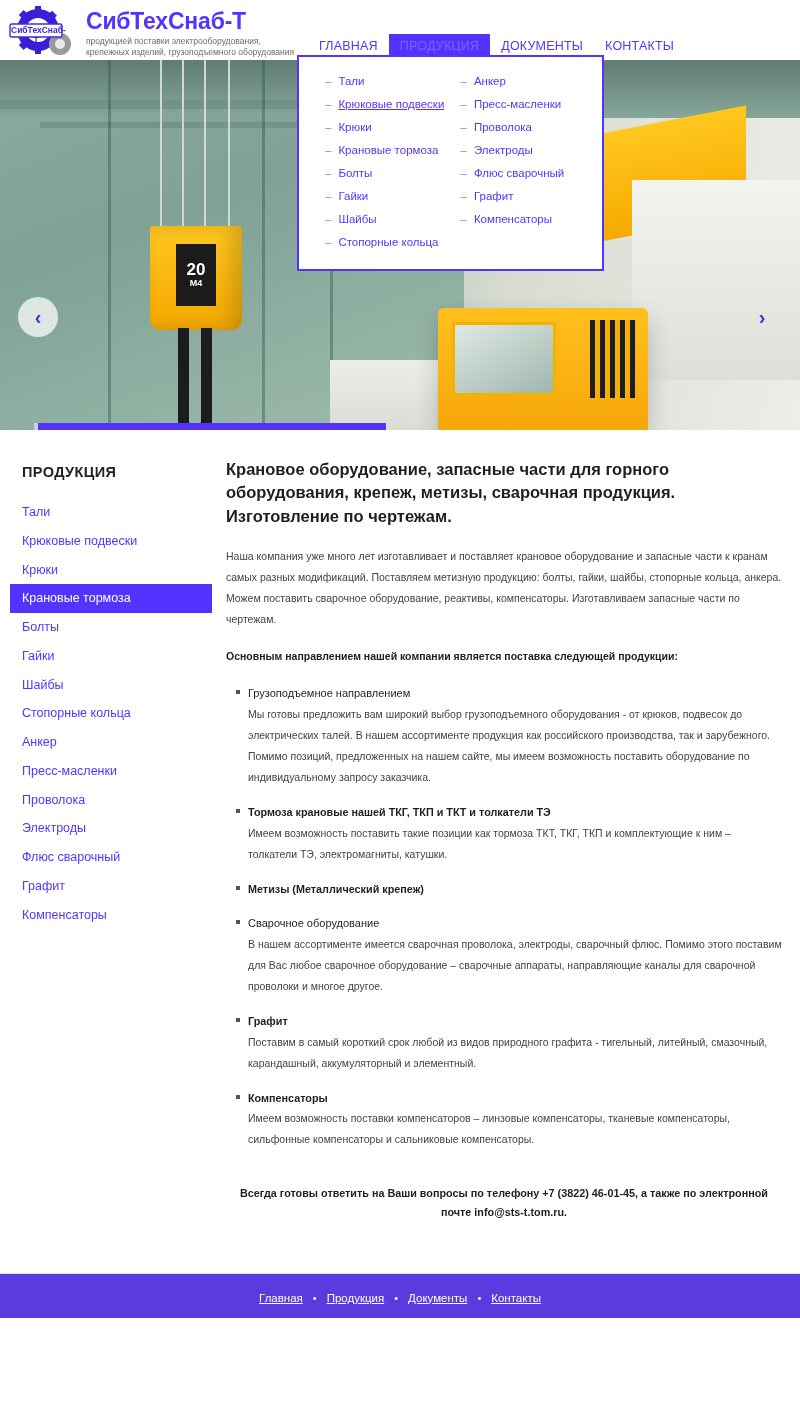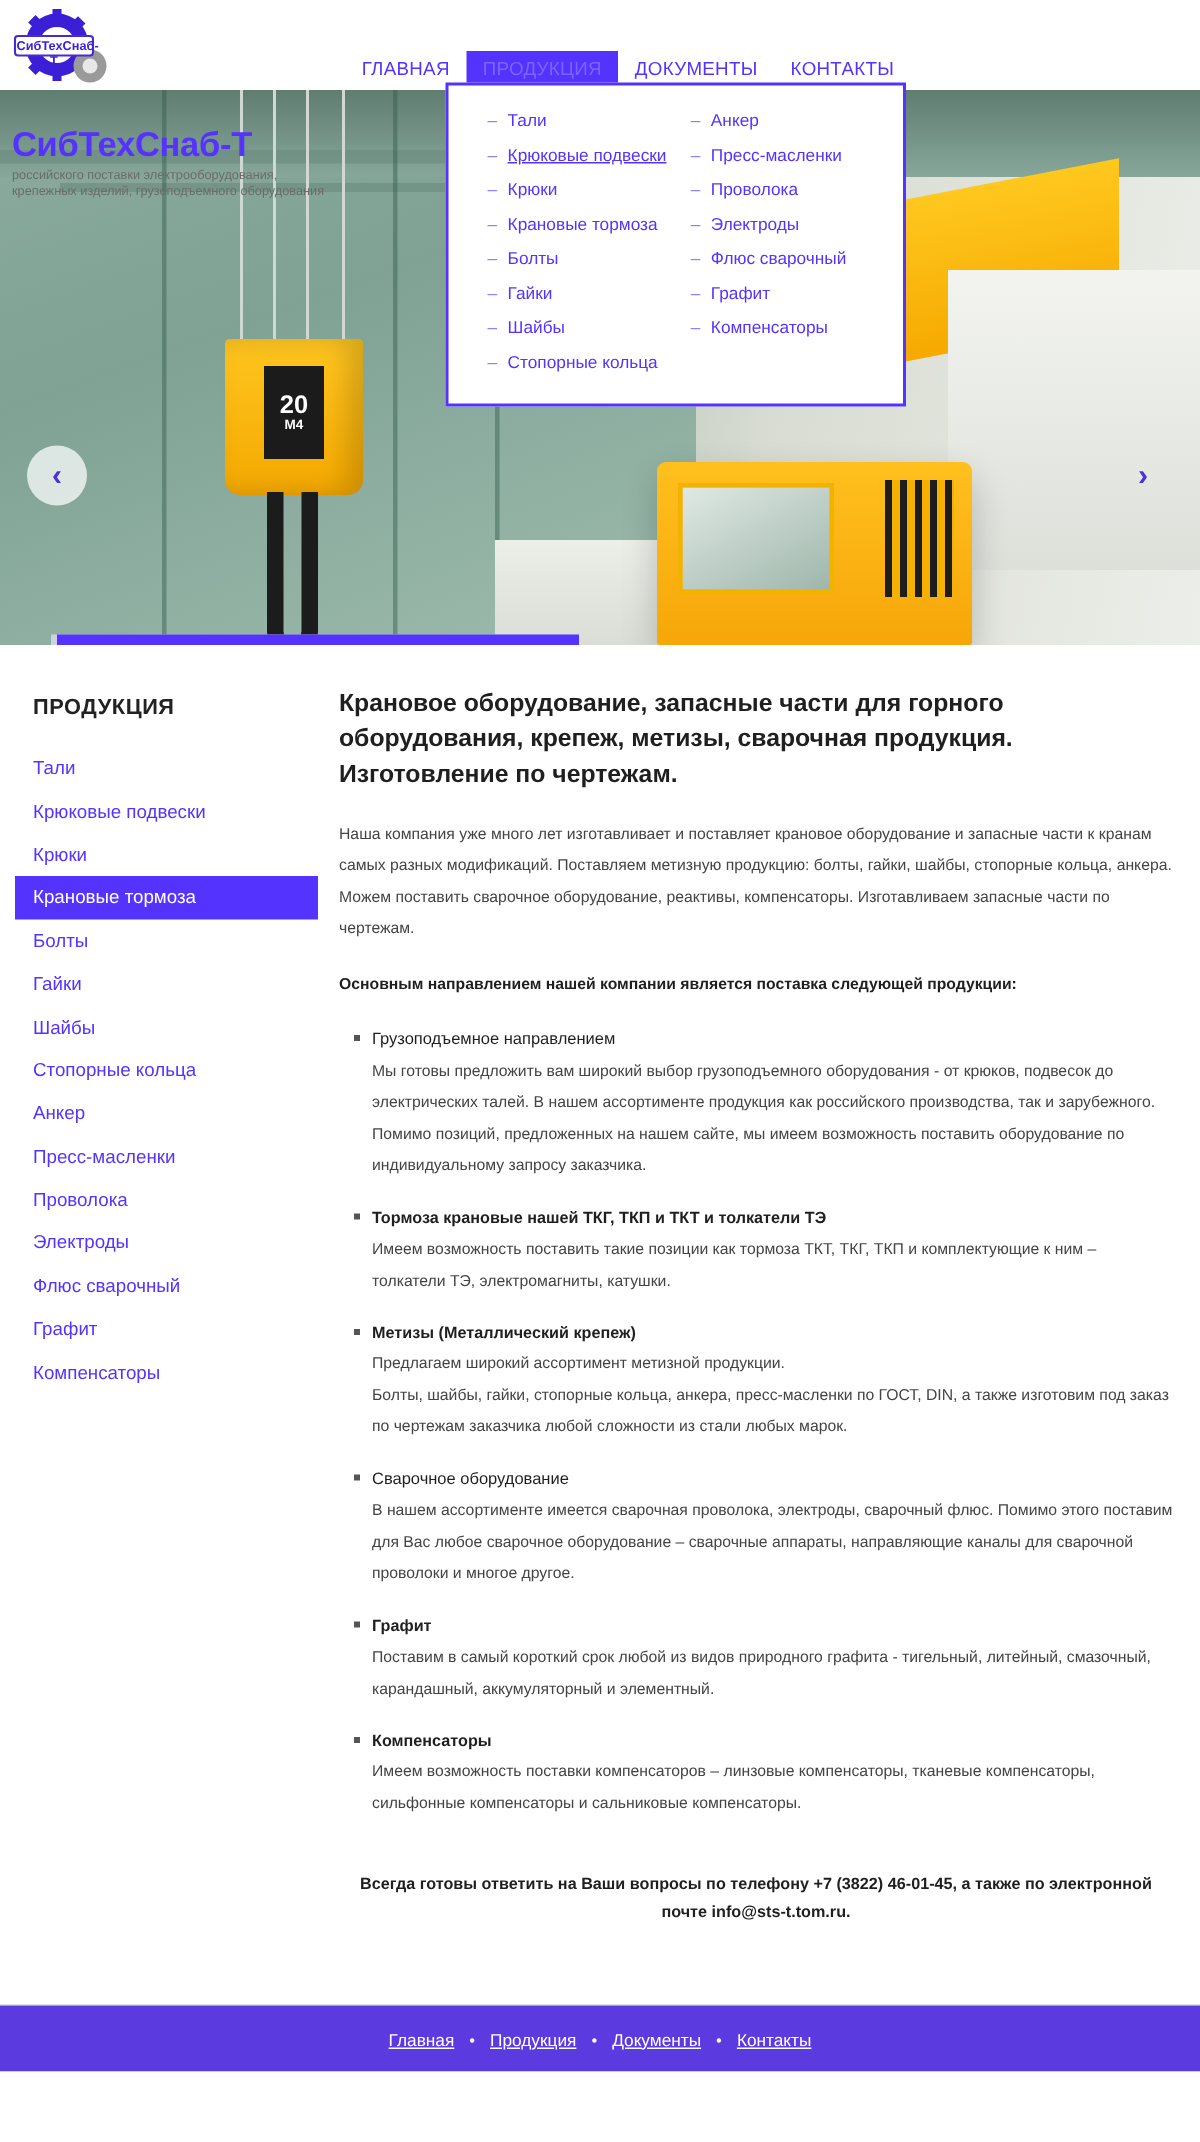--- a/index.html
+++ b/index.html
@@ -17,21 +17,21 @@
   
   .header {
     height: 60px;
     display: flex;
     align-items: flex-start;
     padding: 6px 8px 0 8px;
     background: #fff;
     position: relative;
     z-index: 40;
   }
-  .logo-block { display:flex; align-items:flex-start; gap:23px;flex-direction:column; }
+  .logo-block { display:flex; align-items:flex-start; gap:8px; }
   .logo-mark { width:70px; height:52px; position:relative; flex:0 0 auto; }
   .brand-text { padding-top: 4px; }
   .brand-name {
     font-size: 23px; font-weight: bold; color:#5433ff;
     line-height: 1; letter-spacing: -0.2px;
   }
   .brand-tag {
     font-size: 8.5px; color:#6b6b6b; line-height:1.35; margin-top:3px; max-width:235px;
   }
   .main-nav {
@@ -218,21 +218,21 @@
             <circle cx="52" cy="38" r="11" fill="#9a9a9a"></circle>
             <circle cx="52" cy="38" r="5" fill="#e8e8e8"></circle>
             <rect x="2" y="18" width="52" height="13" rx="2" fill="#fff" stroke="#4a2ad0" stroke-width="1.4"></rect>
           </g>
         </svg>
         <div style="position:absolute;left:3px;top:19px;width:50px;text-align:center;font-size:8.5px;font-weight:bold;color:#3a1fd6;">СибТехСнаб-Т</div>
       </div>
       <div class="brand-text">
         <div class="brand-name">СибТехСнаб-Т</div>
         <div class="brand-tag">
-          <span>российского поставки электрооборудования,</span><br>
+          <span>продукцией поставки электрооборудования,</span><br>
           <span>крепежных изделий, грузоподъемного оборудования</span>
         </div>
       </div>
     </div>
 
     <div class="main-nav" id="main-nav">
         <div class="nav-item">ГЛАВНАЯ</div>
         <div class="nav-item active">ПРОДУКЦИЯ</div>
         <div class="nav-item">ДОКУМЕНТЫ</div>
         <div class="nav-item">КОНТАКТЫ</div>
@@ -371,21 +371,20 @@
           <li>
             <div class="b-title reg">Грузоподъемное направлением</div>
             <div class="b-body">Мы готовы предложить вам широкий выбор грузоподъемного оборудования - от крюков, подвесок до электрических талей. В нашем ассортименте продукция как российского производства, так и зарубежного. Помимо позиций, предложенных на нашем сайте, мы имеем возможность поставить оборудование по индивидуальному запросу заказчика.</div>
           </li>
           <li>
             <div class="b-title">Тормоза крановые нашей ТКГ, ТКП и ТКТ и толкатели ТЭ</div>
             <div class="b-body">Имеем возможность поставить такие позиции как тормоза ТКТ, ТКГ, ТКП и комплектующие к ним – толкатели ТЭ, электромагниты, катушки.</div>
           </li>
           <li>
             <div class="b-title">Метизы (Металлический крепеж)</div>
-            <div class="b-body">Предлагаем широкий ассортимент метизной продукции.<br>Болты, шайбы, гайки, стопорные кольца, анкера, пресс-масленки по ГОСТ, DIN, а также изготовим под заказ по чертежам заказчика любой сложности из стали любых марок.</div>
           </li>
           <li>
             <div class="b-title reg">Сварочное оборудование</div>
             <div class="b-body">В нашем ассортименте имеется сварочная проволока, электроды, сварочный флюс. Помимо этого поставим для Вас любое сварочное оборудование – сварочные аппараты, направляющие каналы для сварочной проволоки и многое другое.</div>
           </li>
           <li>
             <div class="b-title">Графит</div>
             <div class="b-body">Поставим в самый короткий срок любой из видов природного графита -  тигельный, литейный, смазочный, карандашный, аккумуляторный и элементный.</div>
           </li>
           <li>

